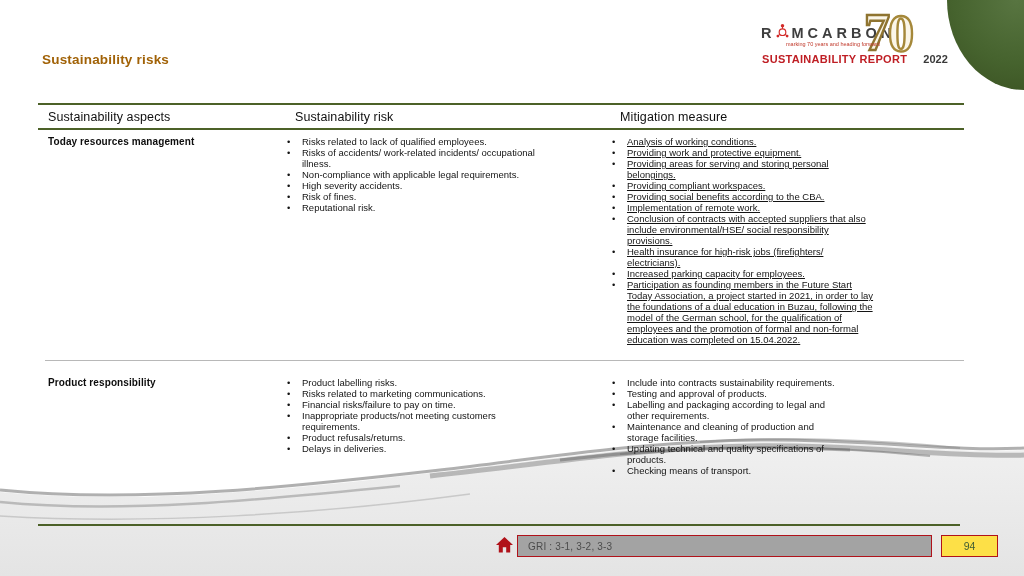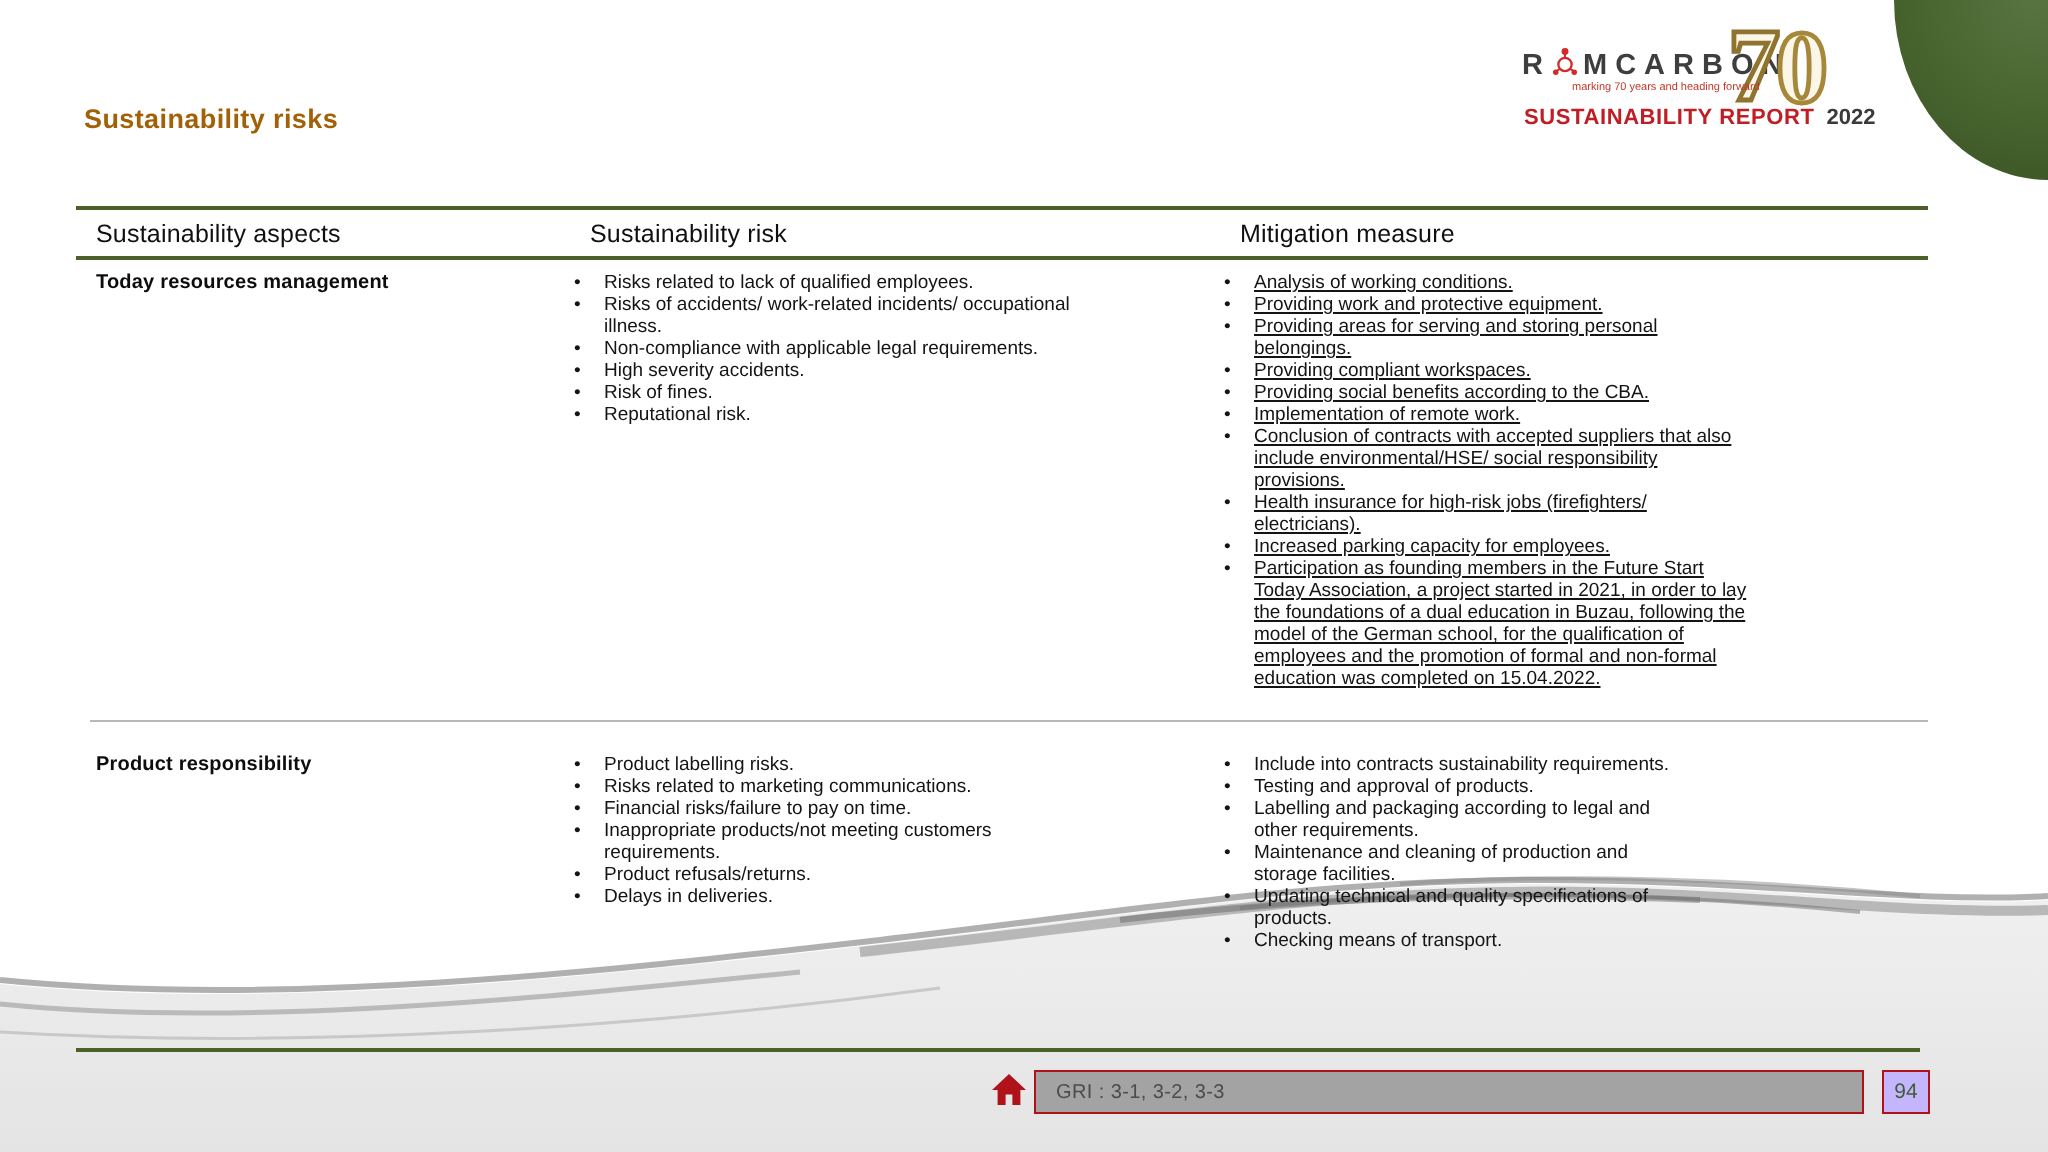--- a/index.html
+++ b/index.html
@@ -14,21 +14,21 @@
             background:radial-gradient(circle at 90% 0%, #587541 0%, #46632e 55%, #384f20 100%);
             border-bottom-left-radius:100% 100%; }
 
   .logo-area { position:absolute; left:758px; top:14px; width:180px; height:62px; }
   .brand-row { position:absolute; left:3px; top:9px; display:flex; align-items:center; }
   .brand-txt { font-size:14.5px; font-weight:bold; letter-spacing:4px; color:#3e3e3e; }
   .molecule { width:13px; height:17px; margin:0 2px 2px 1px; }
   .tagline { position:absolute; left:28px; top:27px; font-size:5.5px; color:#c0392b; white-space:nowrap; }
   .report-row { position:absolute; left:4px; top:39px; font-size:11px; font-weight:bold; white-space:nowrap; }
   .report-red { color:#bf1e24; letter-spacing:.3px; }
-  .report-year { color:#3a3a3a; margin-left:3px; }
+  .report-year { color:#3a3a3a; margin-left:13px; }
   .anniv { position:absolute; left:106px; top:-8px; width:62px; height:54px; }
 
   
   .riskTable { position:absolute; left:38px; top:103px; width:926px; }
   .tline { height:2px; background:#4c6128; width:100%; }
   .thead { display:grid; grid-template-columns:247px 325px 354px; padding:5px 0 4px 0; }
   .thead .hcell { font-size:12.5px; font-weight:normal; color:#101010; padding-left:10px; letter-spacing:.1px; }
   .trow { display:grid; grid-template-columns:247px 325px 354px; padding-top:6px; }
   .trow.row1 { min-height:230px; }
   .trow.row2 { padding-top:16px; }
@@ -43,22 +43,22 @@
 
   
   .water { position:absolute; left:0; bottom:0; width:1024px; height:146px; z-index:0; }
 
   
   .footer-line { position:absolute; left:38px; top:524px; width:922px; height:2px; background:#4c6128; z-index:2; }
   .home-btn { position:absolute; left:496px; top:537px; width:17px; height:16px; z-index:2; cursor:pointer; }
   .gri-box { position:absolute; left:517px; top:535px; width:415px; height:22px; border:1.6px solid #b0121a;
              background:#a3a3a3; z-index:2; display:flex; align-items:center; }
   .gri-box span { font-size:10px; color:#4c4c4c; padding-left:10px; letter-spacing:.2px; }
-  .page-box { position:absolute; left:941px; top:535px; width:24px; height:22px; border:1.6px solid #b0121a;
-              background:#c4b5fd; z-index:2; display:flex; align-items:center; justify-content:center; }
+  .page-box { position:absolute; left:941px; top:535px; width:57px; height:22px; border:1.6px solid #b0121a;
+              background:#fde047; z-index:2; display:flex; align-items:center; justify-content:center; }
   .page-box span { font-size:10.5px; color:#3f5c35; }
 </style>
 </head>
 <body>
 
 <div class="slide">
 
   <svg class="water" viewBox="0 0 1024 146" preserveAspectRatio="none" aria-hidden="true">
     <defs>
       <linearGradient id="wg" x1="0" y1="0" x2="0" y2="1">

